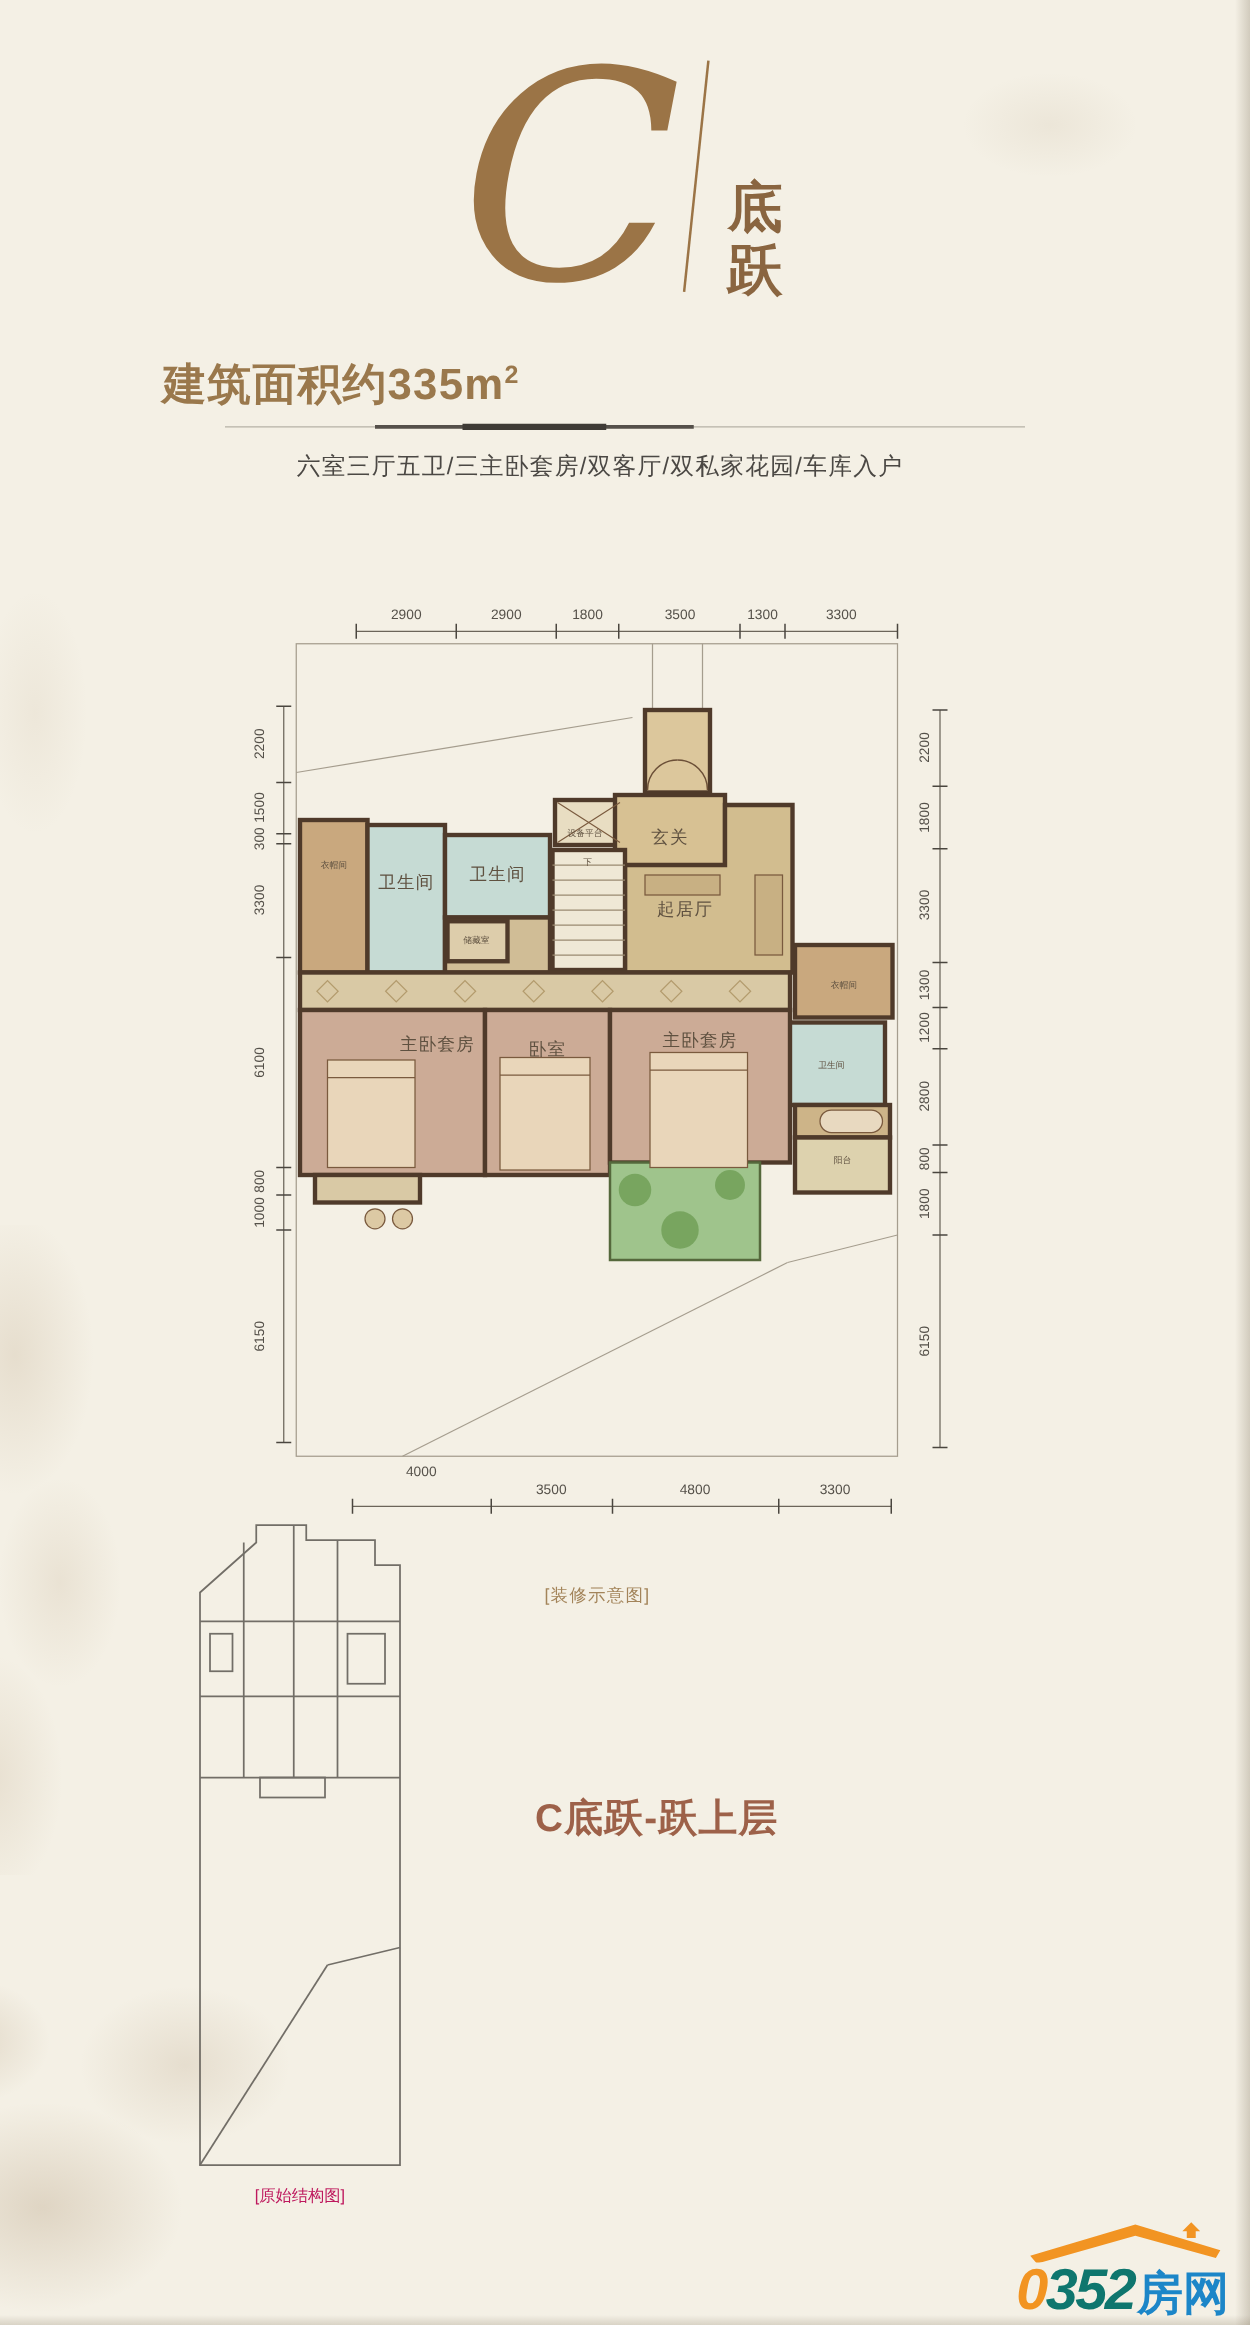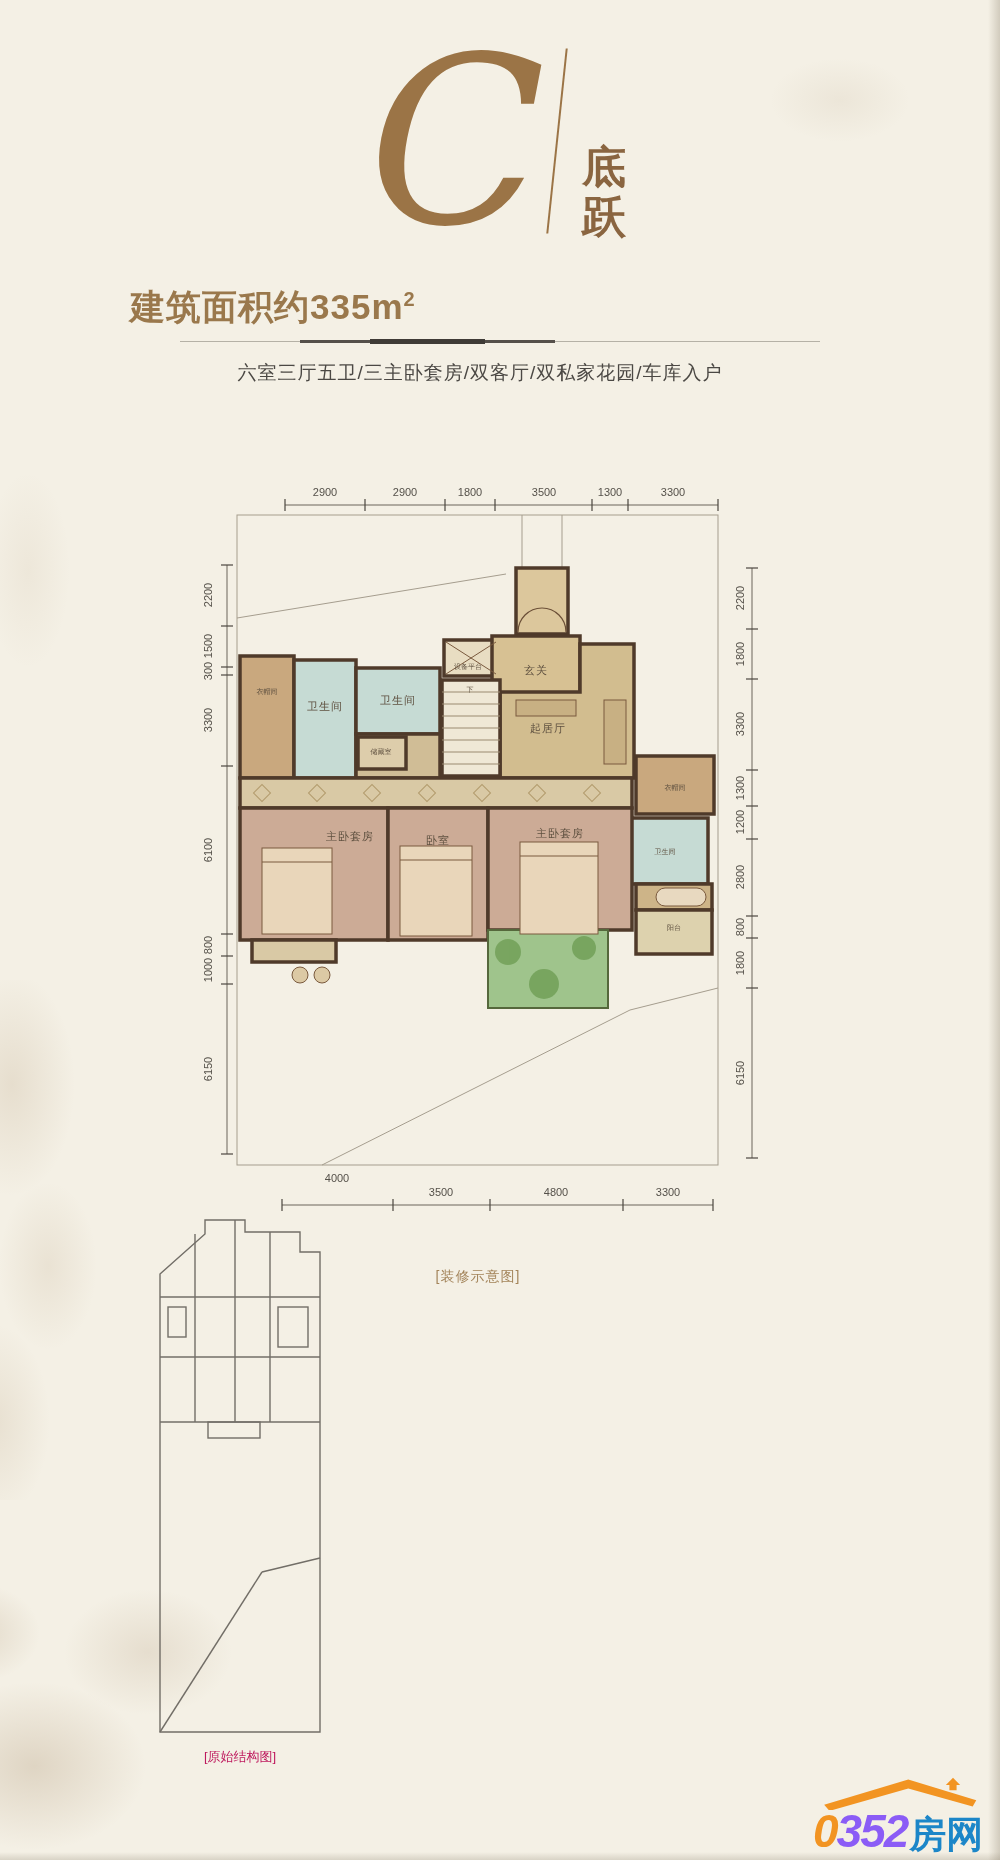--- a/index.html
+++ b/index.html
@@ -49,42 +49,42 @@
   .divider .seg1{position:absolute;left:120px;top:-1px;width:255px;height:3px;background:#55504a;}
   .divider .seg2{position:absolute;left:190px;top:-2px;width:115px;height:5px;background:#3f3b36;}
   .features{position:absolute;left:150px;top:360px;width:660px;text-align:center;
     font-size:19px;color:#4b4844;letter-spacing:1px;}
 
   
   .plan-svg{position:absolute;left:190px;top:460px;width:580px;height:770px;}
   .dim{position:absolute;font-size:11px;color:#55514a;white-space:nowrap;}
   .dimh{transform:translate(-50%,-100%);}
   .dimv{transform:translate(-50%,-50%) rotate(-90deg);}
-  .room-label{position:absolute;font-size:11px;color:#5f5140;white-space:nowrap;
+  .room-label{position:absolute;font-size:14px;color:#5f5140;white-space:nowrap;
     transform:translate(-50%,-50%);letter-spacing:1px;}
   .room-label.tiny{font-size:7px;letter-spacing:0;}
   .plan-caption{position:absolute;left:478px;top:1268px;transform:translateX(-50%);
     font-size:14px;color:#a3845a;letter-spacing:1px;}
 
   
   .structure-svg{position:absolute;left:150px;top:1212px;width:180px;height:530px;opacity:.85;}
   .structure-caption{position:absolute;left:160px;top:1748px;width:160px;text-align:center;
     font-size:13px;color:#be185d;}
   .detail-heading{position:absolute;left:428px;top:1434px;
     font-size:31px;font-weight:700;color:#9d6149;letter-spacing:1px;}
   .detail-body{position:absolute;left:428px;top:1486px;width:348px;
     font-size:21px;line-height:31px;color:#4e4b47;text-align:justify;}
 
   
   .logo{position:absolute;left:813px;top:1776px;width:180px;}
   .logo-roof{display:block;width:178px;height:34px;}
   .logo-text{display:flex;align-items:baseline;margin-top:-6px;justify-content:flex-start;}
   .logo-zero{font-size:46px;font-weight:900;font-style:italic;color:#f29422;
     font-family:"Liberation Sans",sans-serif;letter-spacing:-2px;}
-  .logo-num{font-size:46px;font-weight:900;font-style:italic;color:#8b5cf6;letter-spacing:-2px;}
+  .logo-num{font-size:46px;font-weight:900;font-style:italic;color:#0f766e;letter-spacing:-2px;}
   .logo-cn{font-size:37px;font-weight:700;color:#1c86c8;margin-left:2px;}
 </style>
 </head>
 <body>
 
 <div class="page">
 
   <div class="wm wm1"></div>
   <div class="wm wm2"></div>
   <div class="wm wm3"></div>
@@ -287,20 +287,21 @@
       <line x1="10" y1="145" x2="170" y2="145"></line>
       <rect x="58" y="210" width="52" height="16"></rect>
       <rect x="18" y="95" width="18" height="30"></rect>
       <rect x="128" y="95" width="30" height="40"></rect>
       <line x1="10" y1="520" x2="112" y2="360"></line>
       <line x1="112" y1="360" x2="170" y2="346"></line>
     </g>
   </svg>
   <div class="structure-caption">[原始结构图]</div>
 
+  <div class="detail-heading">C底跃-跃上层</div>
 
   <div class="logo">
     <svg class="logo-roof" viewBox="0 0 178 38" xmlns="http://www.w3.org/2000/svg">
       <path d="M2,32 L96,4 L172,27 L168,34 L96,14 L8,39 Z" fill="#f29422"></path>
       <polygon points="138,10 146,2 154,10 150,10 150,16 142,16 142,10" fill="#f29422"></polygon>
     </svg>
     <div class="logo-text">
       <span class="logo-zero">0</span>
         <span class="logo-num">352</span>
         <span class="logo-cn">房网</span>

